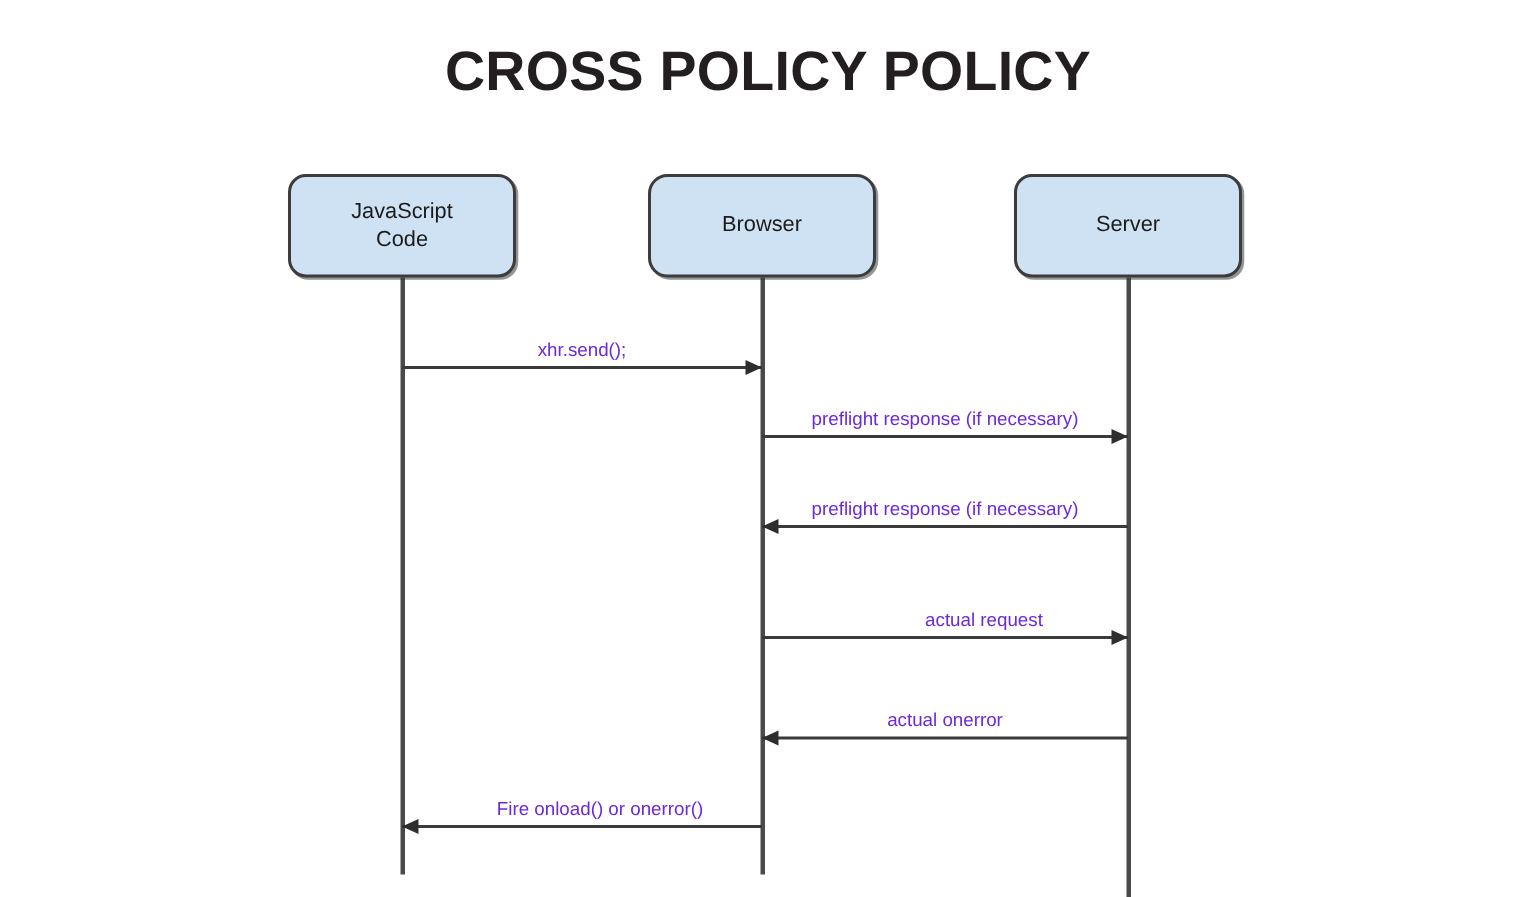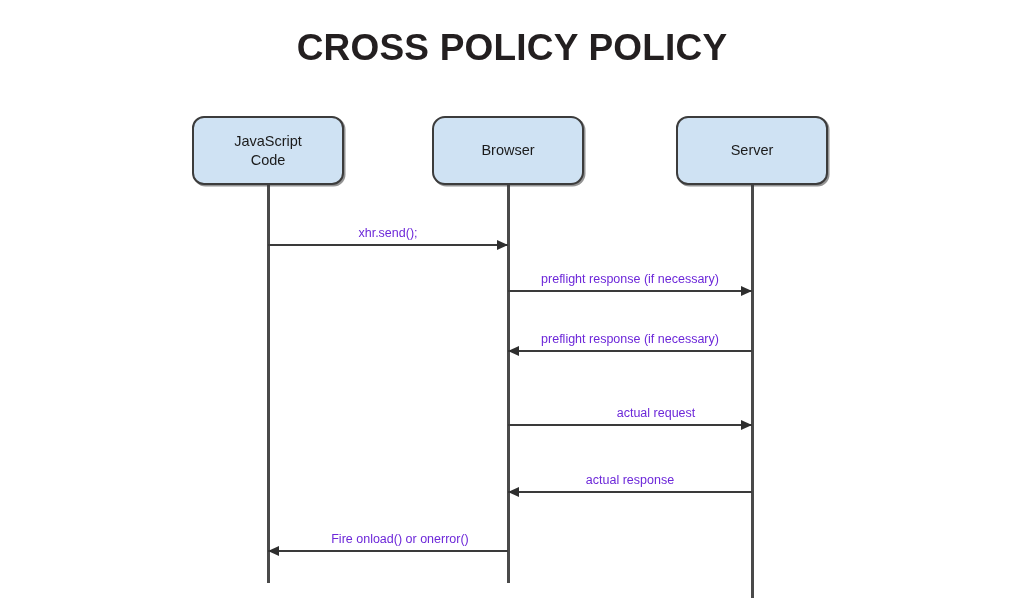--- a/index.html
+++ b/index.html
@@ -112,17 +112,17 @@
     <div class="arrow-head right" style="top: 285.5px; left: 741px;"></div>
     <div class="msg-label" style="left: 630px; top: 273px;">preflight response (if necessary)</div>
     <div class="msg-line" style="left: 508px; top: 350px; width: 244px;"></div>
     <div class="arrow-head left" style="top: 345.5px; left: 508px;"></div>
     <div class="msg-label" style="left: 630px; top: 333px;">preflight response (if necessary)</div>
     <div class="msg-line" style="left: 508px; top: 424px; width: 244px;"></div>
     <div class="arrow-head right" style="top: 419.5px; left: 741px;"></div>
     <div class="msg-label" style="left: 656px; top: 407px;">actual request</div>
     <div class="msg-line" style="left: 508px; top: 491px; width: 244px;"></div>
     <div class="arrow-head left" style="top: 486.5px; left: 508px;"></div>
-    <div class="msg-label" style="left: 630px; top: 474px;">actual response</div>
+    <div class="msg-label" style="left: 630px; top: 474px;">actual onerror</div>
     <div class="msg-line" style="left: 268px; top: 550px; width: 240px;"></div>
     <div class="arrow-head left" style="top: 545.5px; left: 268px;"></div>
     <div class="msg-label" style="left: 388px; top: 533px; margin-left: 12px;">Fire onload() or onerror()</div>
   </div>
 
 </body></html>

